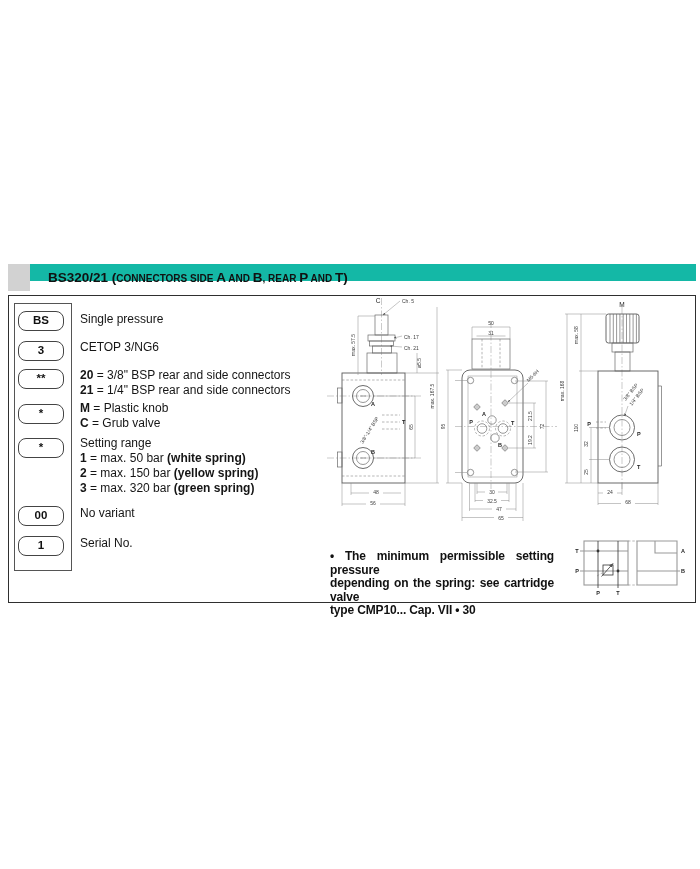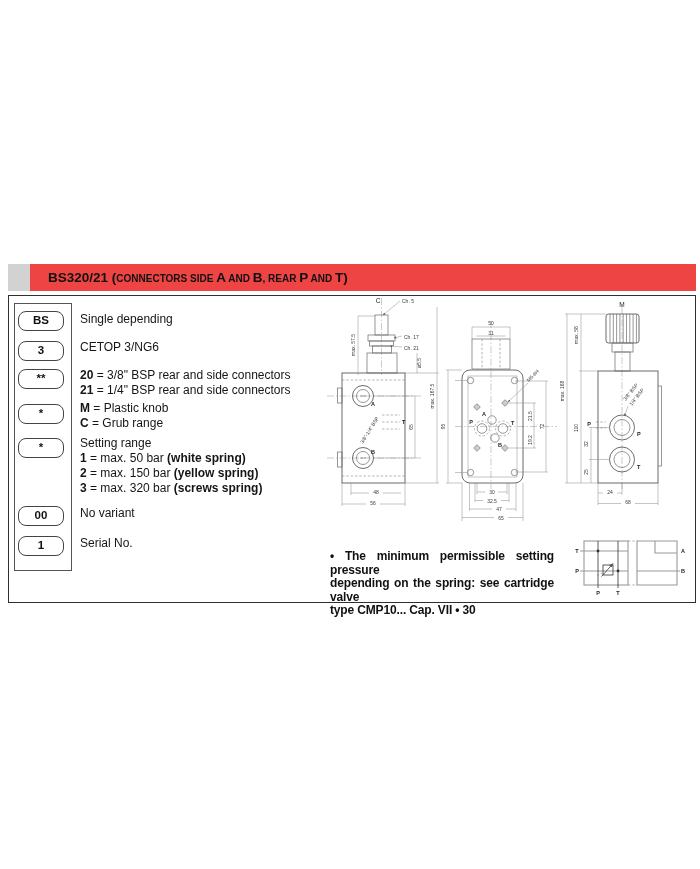--- a/index.html
+++ b/index.html
@@ -1,19 +1,19 @@
 <!DOCTYPE html>
 <html><head>
 <meta charset="utf-8">
 <style>
   html,body { margin:0; padding:0; background:#fff; }
   .page { position:relative; width:700px; height:869px; background:#fff;
           font-family:"Liberation Sans", sans-serif; overflow:hidden; }
 
-  .titlebar { position:absolute; left:8px; top:264px; width:688px; height:27px; background:#ef4444; }
+  .titlebar { position:absolute; left:8px; top:264px; width:688px; height:17px; background:#14b8a6; }
   .titlebar .accent { position:absolute; left:0; top:0; width:22px; height:27px; background:#d2d2d2; }
   .title { position:absolute; left:40px; top:0; height:27px; line-height:27px;
            font-weight:bold; font-size:13.5px; color:#111; white-space:nowrap; }
   .title .sc { font-size:10px; }
 
   .box { position:absolute; left:8px; top:295px; width:686px; height:306px;
          border:1.3px solid #2f2f2f; background:#fff; }
 
   .codepanel { position:absolute; left:14px; top:303px; width:56px; height:266px; border:1px solid #555; }
   .codebtn { position:absolute; left:18px; width:44px; height:18px; border:1.2px solid #444;
@@ -55,35 +55,35 @@
 
   <div class="codepanel"></div>
   <div class="codebtn" style="top:311px">BS</div>
   <div class="codebtn" style="top:341px">3</div>
   <div class="codebtn" style="top:369px">**</div>
   <div class="codebtn" style="top:404px">*</div>
   <div class="codebtn" style="top:438px">*</div>
   <div class="codebtn" style="top:506px">00</div>
   <div class="codebtn" style="top:536px">1</div>
 
-  <div class="desc" style="top:312px"><span>Single depending</span></div>
+  <div class="desc" style="top:312px"><span>Single pressure</span></div>
   <div class="desc" style="top:340px"><span>CETOP 3/NG6</span></div>
   <div class="desc" style="top:368px">
     <div><b>20</b><span> = 3/8" BSP rear and side connectors</span></div>
     <div><b>21</b><span> = 1/4" BSP rear and side connectors</span></div>
   </div>
   <div class="desc" style="top:401px">
     <div><b>M</b><span> = Plastic knob</span></div>
-    <div><b>C</b><span> = Grub range</span></div>
+    <div><b>C</b><span> = Grub valve</span></div>
   </div>
   <div class="desc" style="top:436px">
     <div><span>Setting range</span></div>
     <div><b>1</b><span> = max. 50 bar </span><b>(white spring)</b></div>
     <div><b>2</b><span> = max. 150 bar </span><b>(yellow spring)</b></div>
-    <div><b>3</b><span> = max. 320 bar </span><b>(screws spring)</b></div>
+    <div><b>3</b><span> = max. 320 bar </span><b>(green spring)</b></div>
   </div>
   <div class="desc" style="top:506px"><span>No variant</span></div>
   <div class="desc" style="top:536px"><span>Serial No.</span></div>
 
 
   <div class="note">
     <div class="j">• The minimum permissible setting pressure</div>
     <div class="j">depending on the spring:  see cartridge valve</div>
     <div>type CMP10... Cap. VII  •  30</div>
   </div>

